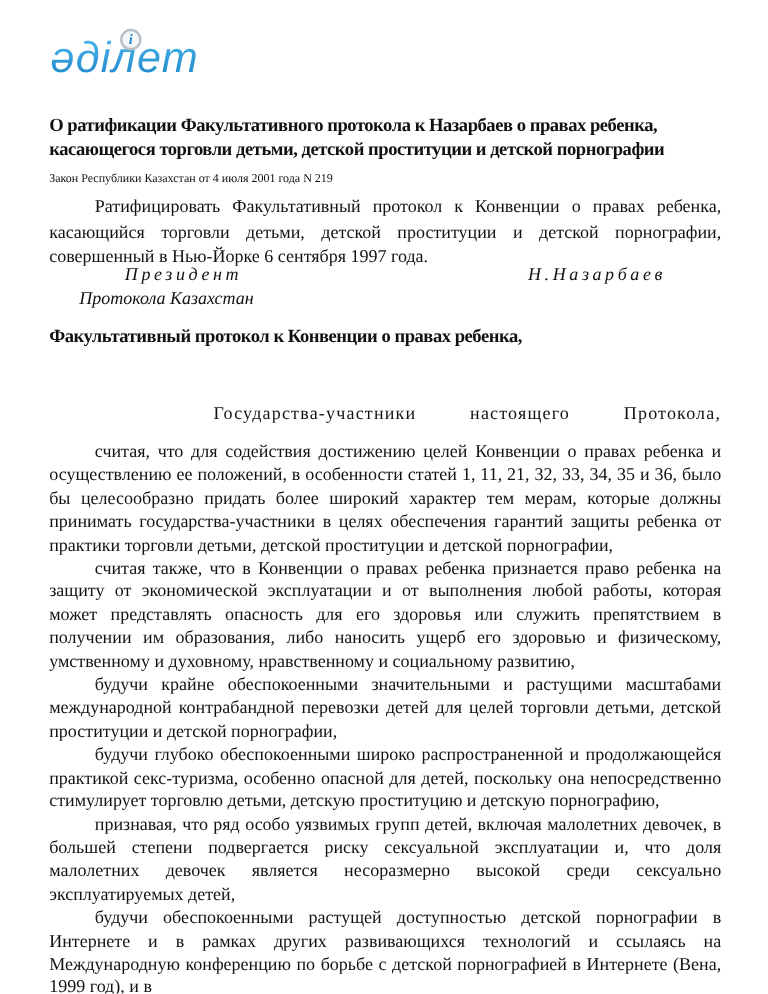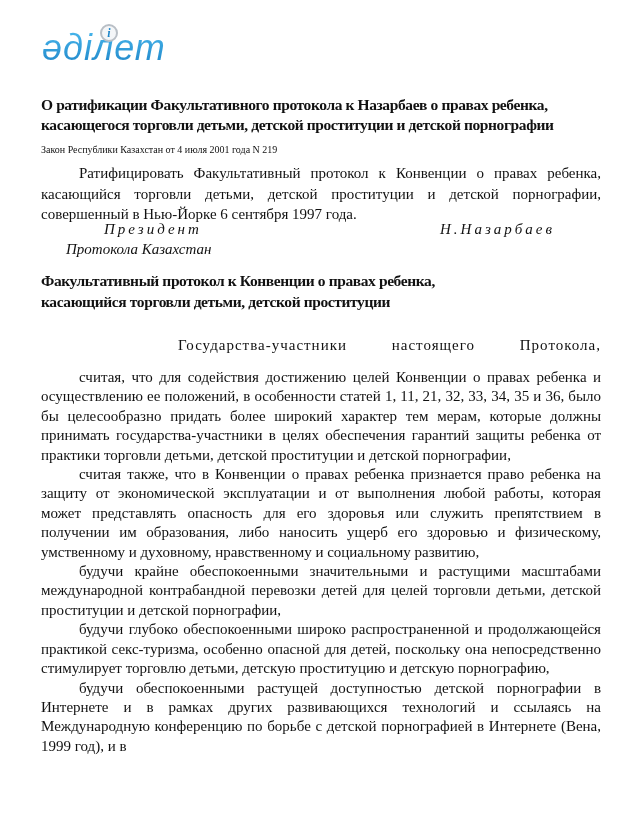--- a/index.html
+++ b/index.html
@@ -44,24 +44,24 @@
 <div class="block just" style="top:163px; line-height:20.5px;">
   <p class="p indent1">Ратифицировать Факультативный протокол к Конвенции о правах ребенка, касающийся торговли детьми, детской проституции и детской порнографии, совершенный в Нью-Йорке 6 сентября 1997 года.</p>
 </div>
 
 <div class="sig" style="left:90px; top:221px;margin-left:14px;">Президент</div>
 <div class="sig" style="left:440px; top:221px;">Н.Назарбаев</div>
 <div class="sig" style="left:66px; top:241px; letter-spacing:0;">Протокола Казахстан</div>
 
 <div class="sub-title">
   <div>Факультативный протокол к Конвенции о правах ребенка,</div>
-  <div>касающийся торговли детьми, детской проституции</div>
 </div>
 
 <div class="block" style="top:336px; text-align:right; word-spacing:40px; letter-spacing:1px;">Государства-участники настоящего Протокола,</div>
 
 <div class="block just" style="top:368px; line-height:19.4px;">
   <p class="p indent1">считая, что для содействия достижению целей Конвенции о правах ребенка и осуществлению ее положений, в особенности статей 1, 11, 21, 32, 33, 34, 35 и 36, было бы целесообразно придать более широкий характер тем мерам, которые должны принимать государства-участники в целях обеспечения гарантий защиты ребенка от практики торговли детьми, детской проституции и детской порнографии,</p>
   <p class="p indent1">считая также, что в Конвенции о правах ребенка признается право ребенка на защиту от экономической эксплуатации и от выполнения любой работы, которая может представлять опасность для его здоровья или служить препятствием в получении им образования, либо наносить ущерб его здоровью и физическому, умственному и духовному, нравственному и социальному развитию,</p>
   <p class="p indent1">будучи крайне обеспокоенными значительными и растущими масштабами международной контрабандной перевозки детей для целей торговли детьми, детской проституции и детской порнографии,</p>
   <p class="p indent1">будучи глубоко обеспокоенными широко распространенной и продолжающейся практикой секс-туризма, особенно опасной для детей, поскольку она непосредственно стимулирует торговлю детьми, детскую проституцию и детскую порнографию,</p>
+  <p class="p indent1">признавая, что ряд особо уязвимых групп детей, включая малолетних девочек, в большей степени подвергается риску сексуальной эксплуатации и, что доля малолетних девочек является несоразмерно высокой среди сексуально эксплуатируемых детей,</p>
   <p class="p indent1">будучи обеспокоенными растущей доступностью детской порнографии в Интернете и в рамках других развивающихся технологий и ссылаясь на Международную конференцию по борьбе с детской порнографией в Интернете (Вена, 1999 год), и в</p>
 </div>
 
 </body></html>

